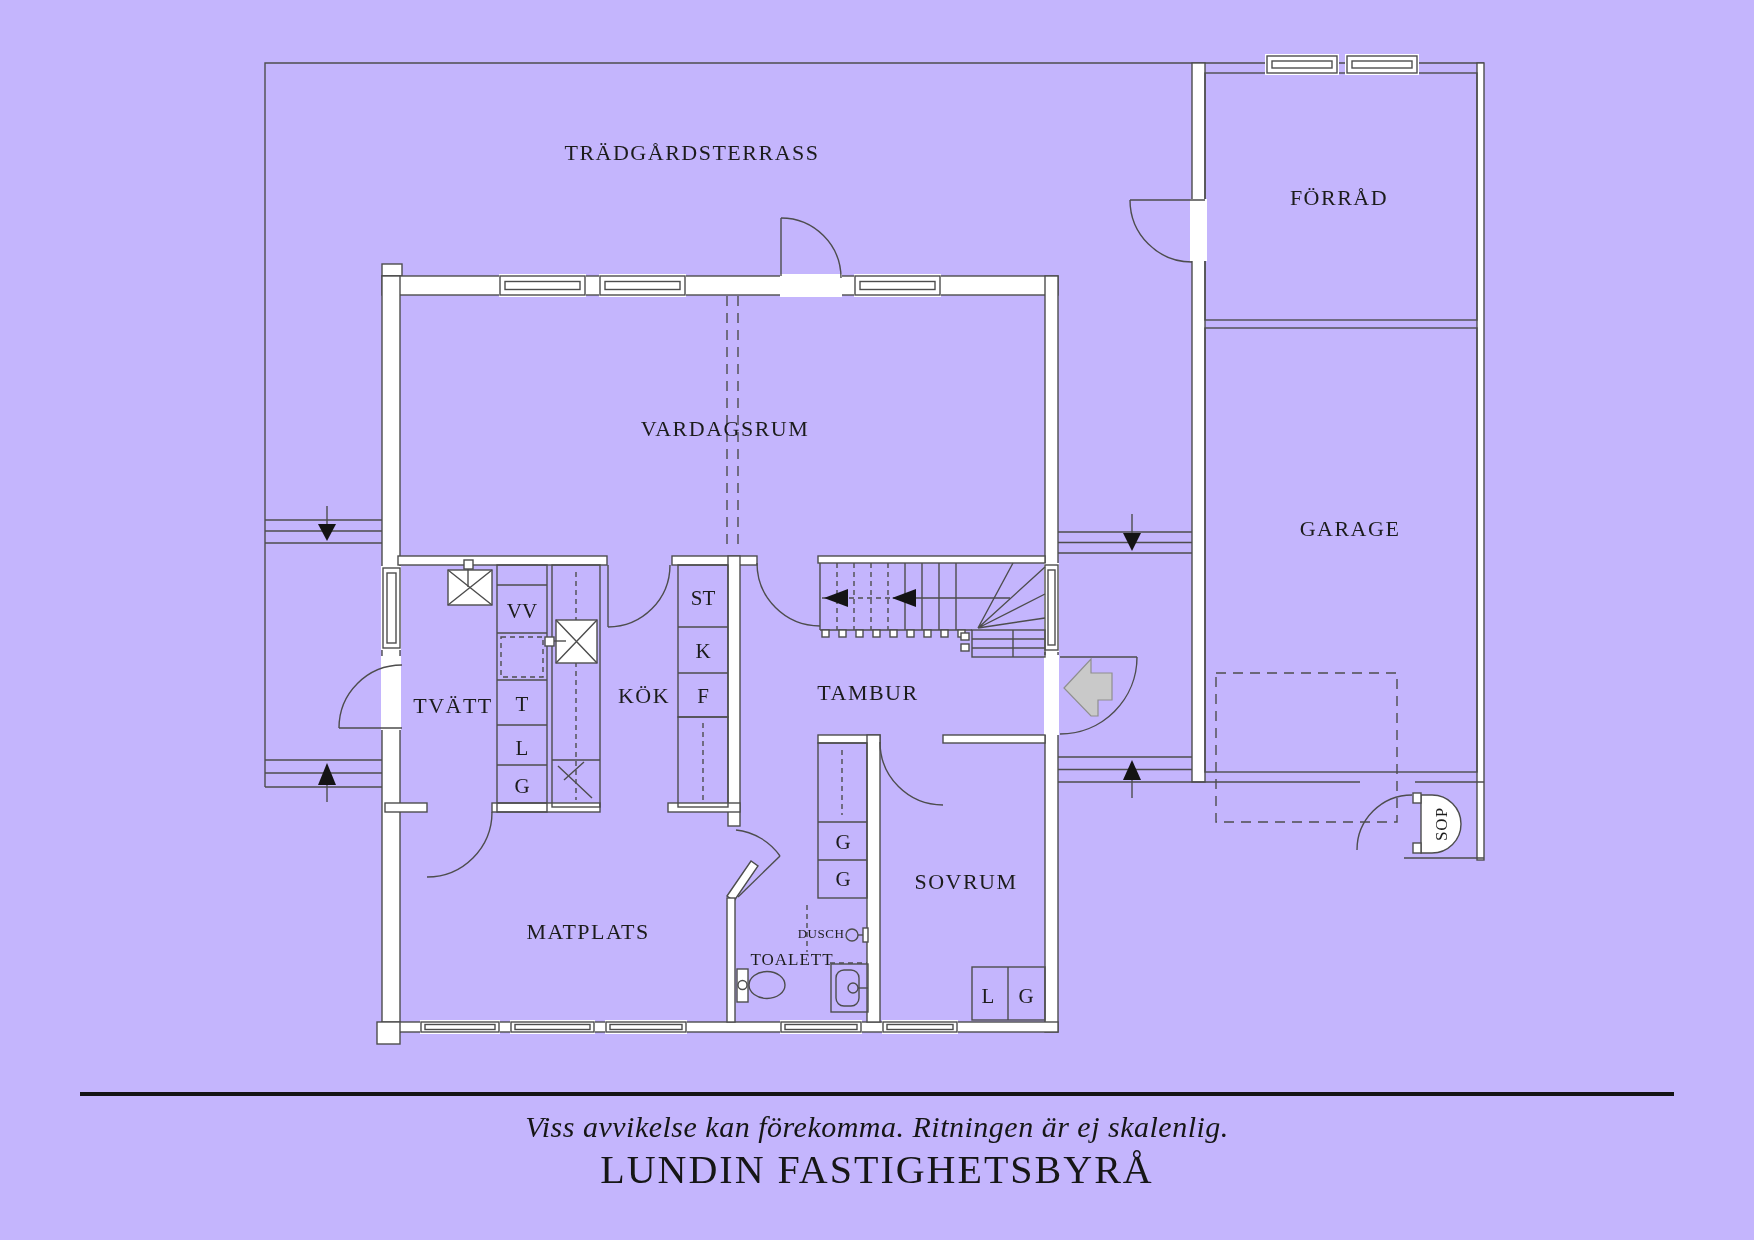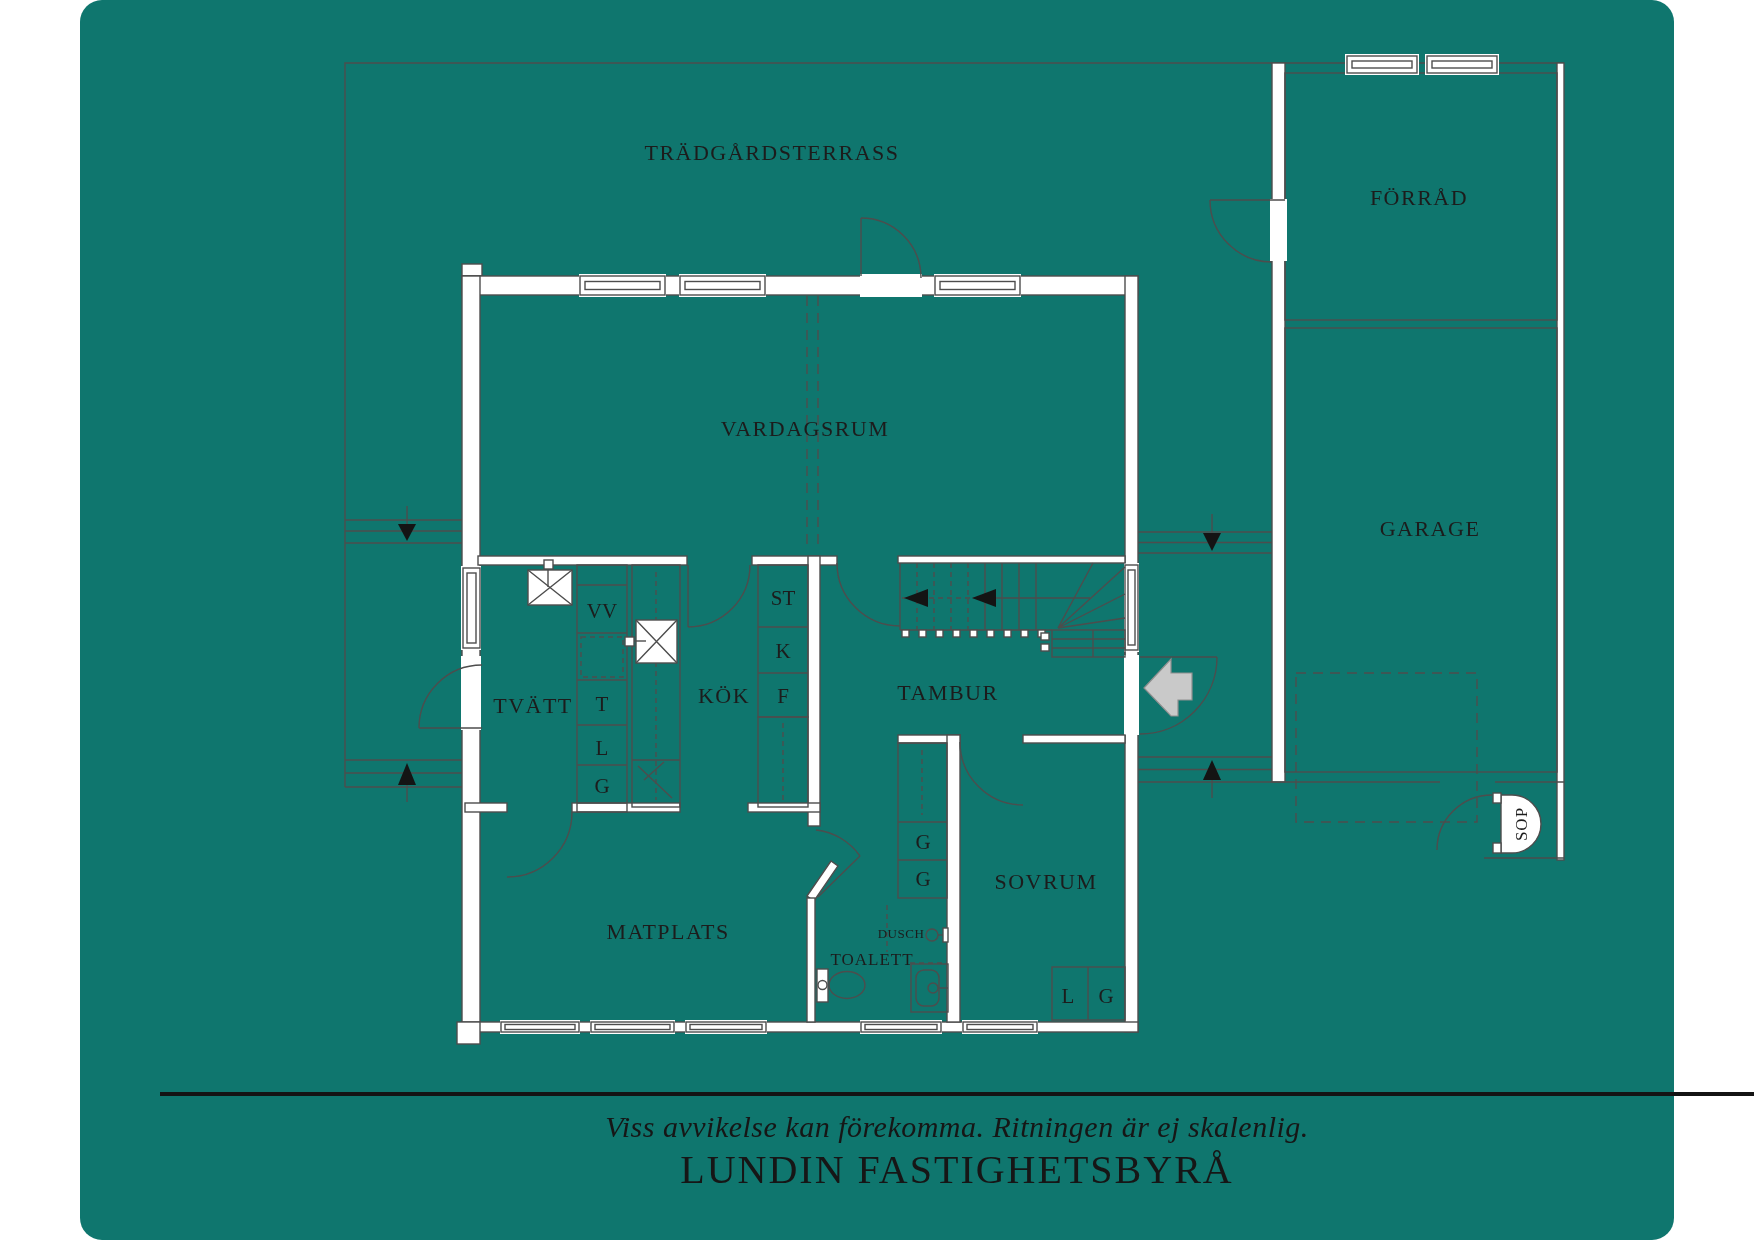--- a/index.html
+++ b/index.html
@@ -1,16 +1,16 @@
 <!DOCTYPE html>
 <html><head>
 <meta charset="utf-8">
 <style>
   html,body { margin:0; padding:0; background:#ffffff; }
-  .page { width:1594px; height:1240px; margin:0 auto; position:relative; background:#0f766e;border-radius:22px; }
+  .page { width:1754px; height:1240px; margin:0 auto; position:relative; background:#c4b5fd; }
   svg { display:block; }
   .w    { fill:#ffffff; stroke:#4d4d4d; stroke-width:1.4; }
   .room-box { fill:none; stroke:#4d4d4d; stroke-width:1.4; }
   .ln   { fill:none; stroke:#4d4d4d; stroke-width:1.4; }
   .dash { stroke-dasharray:10 7; }
   .dash2{ stroke-dasharray:5 4; }
   .wo   { fill:#ffffff; stroke:none; }
   .blk  { fill:#141414; stroke:none; }
   .gray { fill:#c9c9c9; stroke:#8f8f8f; stroke-width:1.2; }
   text  { font-family:"Liberation Serif", serif; fill:#1c1c1c; }

